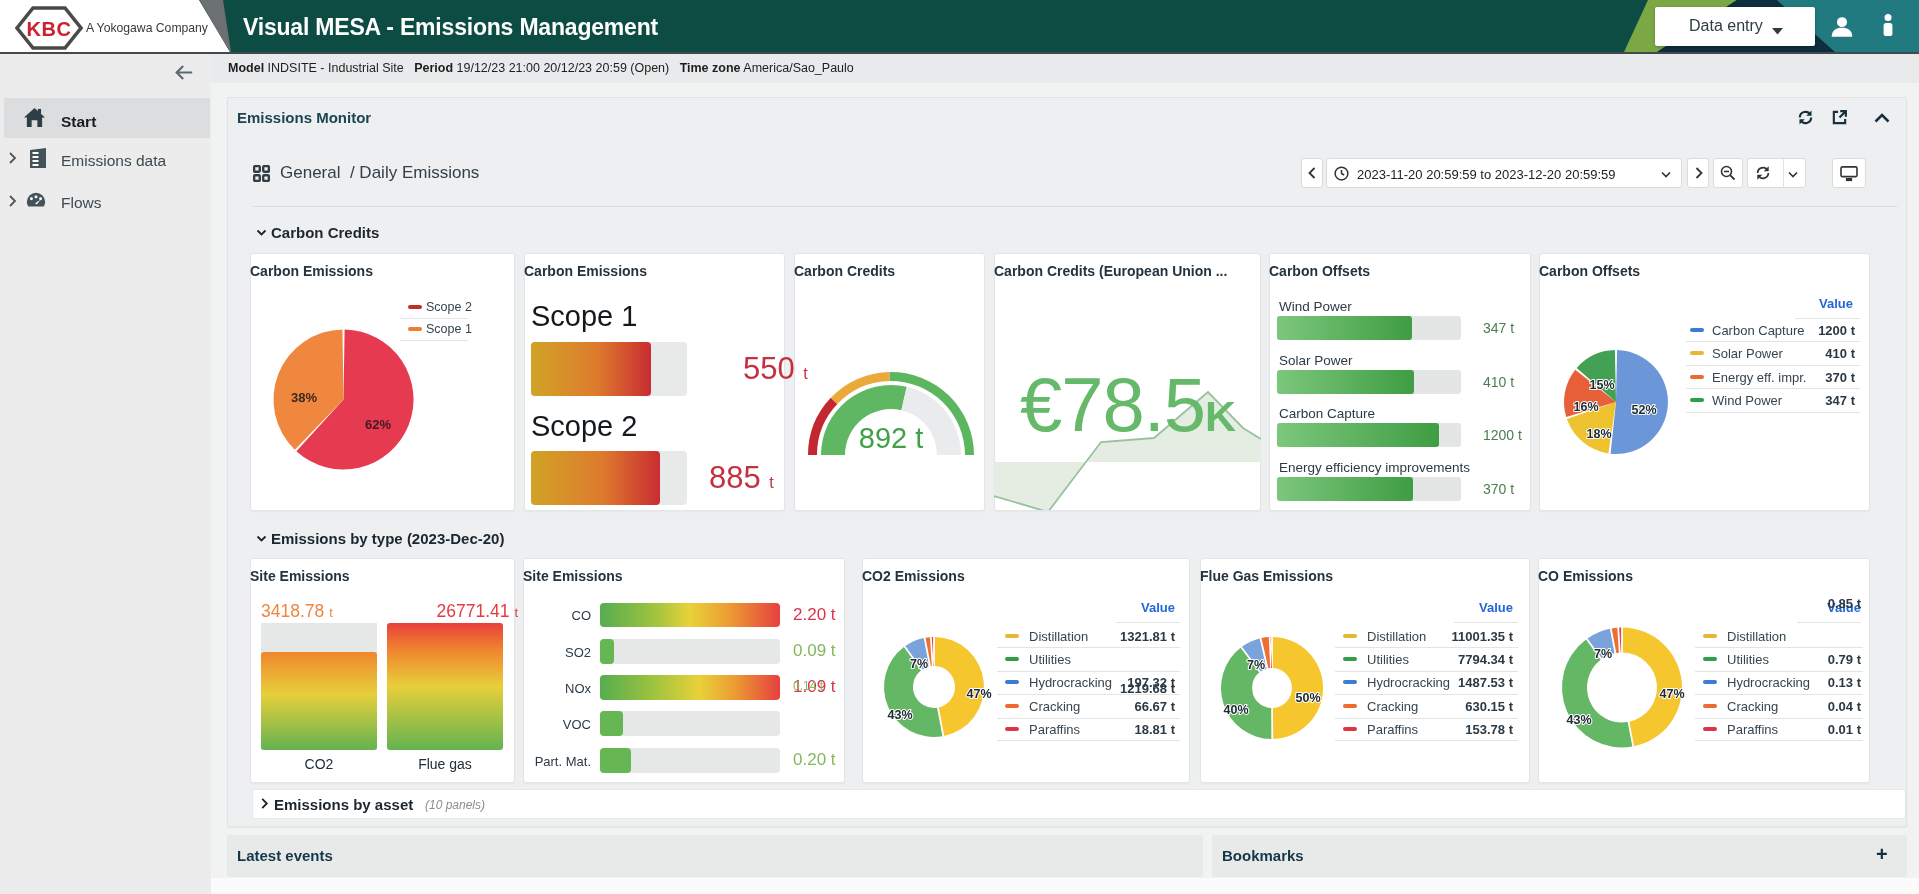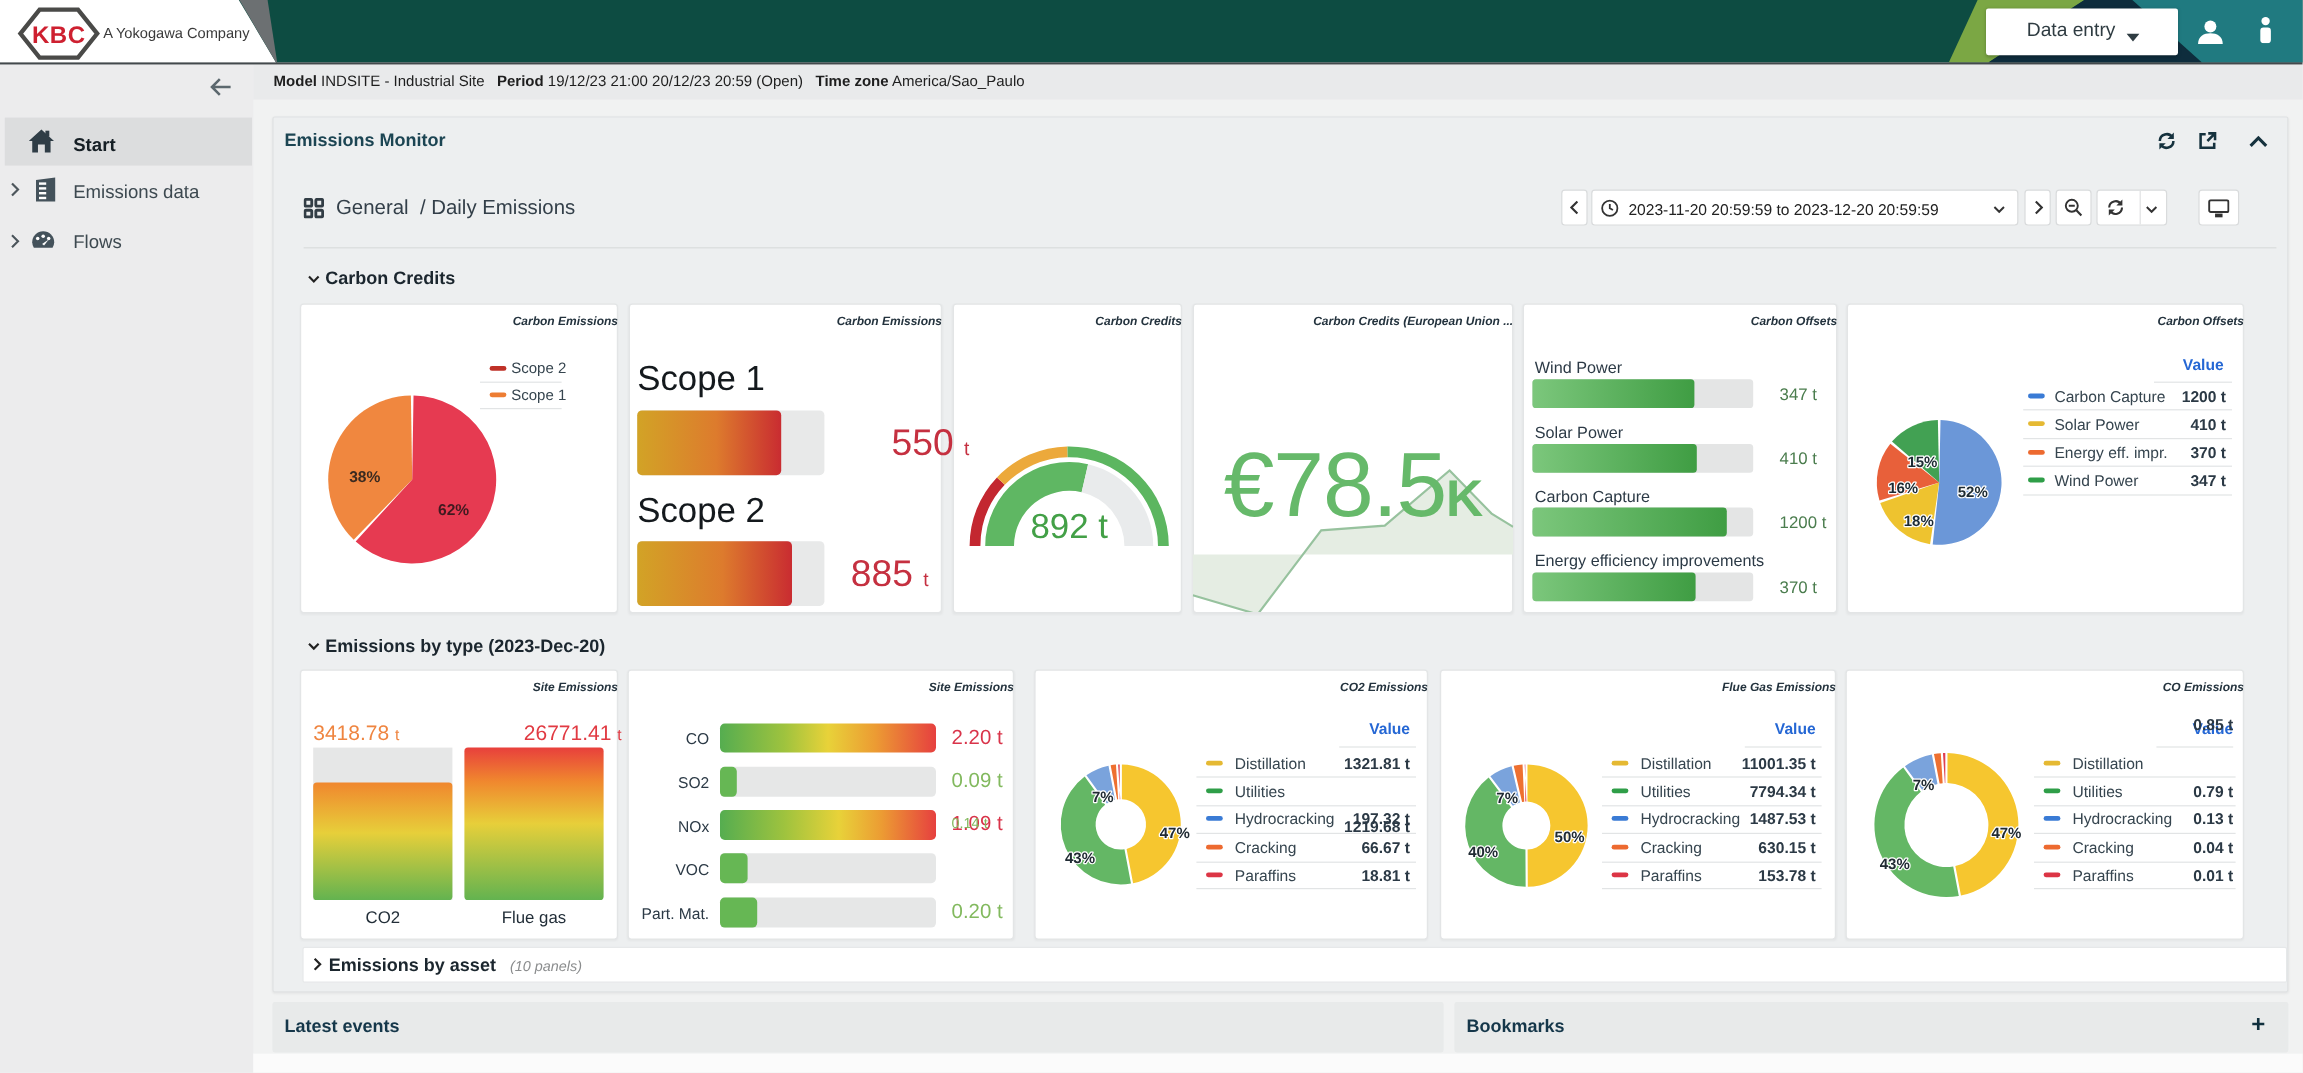--- a/index.html
+++ b/index.html
@@ -1,20 +1,20 @@
 <!DOCTYPE html>
 <html><head>
 <meta charset="utf-8">
 <style>
   * { margin:0; padding:0; box-sizing:border-box; }
   html,body { width:1919px; height:894px; overflow:hidden; }
   body { font-family:"Liberation Sans", sans-serif; background:#f1f2f2; position:relative; }
   .abs { position:absolute; }
   .card { position:absolute; background:#fff; border:1px solid #e3e5e6; border-radius:3px; box-shadow:0 1px 2px rgba(0,0,0,0.04); }
-  .ctitle { position:absolute; left:0; right:0; top:10px; text-align:right; font-size:10px; font-weight:bold; color:#24333e;font-style:italic; }
+  .ctitle { position:absolute; left:0; right:0; top:10px; text-align:left; font-size:14px; font-weight:bold; color:#24333e; }
   .sechead { position:absolute; font-size:15px; font-weight:bold; color:#1b262e; }
   .legend-line { position:absolute; height:1px; background:#e2e4e5; }
   .sw { position:absolute; width:14px; height:4px; border-radius:2px; }
   .ltxt { position:absolute; font-size:13px; color:#36454f; }
   .lval { position:absolute; font-size:13px; font-weight:bold; color:#2b3945; text-align:right; }
 </style>
 </head>
 <body>
 
 <div class="abs" style="left:0;top:0;width:1919px;height:54px;background:#fff;">
@@ -25,20 +25,21 @@
     <polygon points="1737,0 1777,0 1835,52 1657,52" fill="#0e2d3d"></polygon>
     <polygon points="1777,0 1919,0 1919,52 1835,52" fill="#207a80"></polygon>
     <rect x="0" y="52" width="1919" height="2" fill="#43494c"></rect>
   </svg>
 
   <svg width="70" height="46" viewBox="0 0 70 46" style="position:absolute;left:14px;top:5px">
     <polygon points="3,23 19,3 51,3 67,23 51,43 19,43" fill="#fff" stroke="#4a4a48" stroke-width="3.6"></polygon>
     <text x="35" y="30.5" text-anchor="middle" font-family="Liberation Sans, sans-serif" font-size="20" font-weight="bold" fill="#ce2030" letter-spacing="0.5">KBC</text>
   </svg>
   <div class="abs" style="left:86px;top:21px;font-size:12.2px;color:#3a3a3a;">A Yokogawa Company</div>
+  <div class="abs" style="left:243px;top:14px;font-size:23px;font-weight:bold;color:#fff;letter-spacing:-0.2px;">Visual MESA - Emissions Management</div>
 
   <div class="abs" style="left:1655px;top:7px;width:160px;height:39px;background:#fff;border-radius:2px;box-shadow:0 1px 3px rgba(0,0,0,0.25);">
     <div class="abs" style="left:34px;top:10px;font-size:16px;color:#2f3c42;">Data entry</div>
     <svg width="11" height="7" style="position:absolute;right:32px;top:21px">
         <polygon points="0,0 11,0 5.5,6.5" fill="#2f3c42"></polygon>
       </svg>
   </div>
 
   <svg width="26" height="26" viewBox="0 0 24 24" style="position:absolute;left:1829px;top:14px">
     <circle cx="12" cy="7.5" r="4.6" fill="#fff"></circle>

